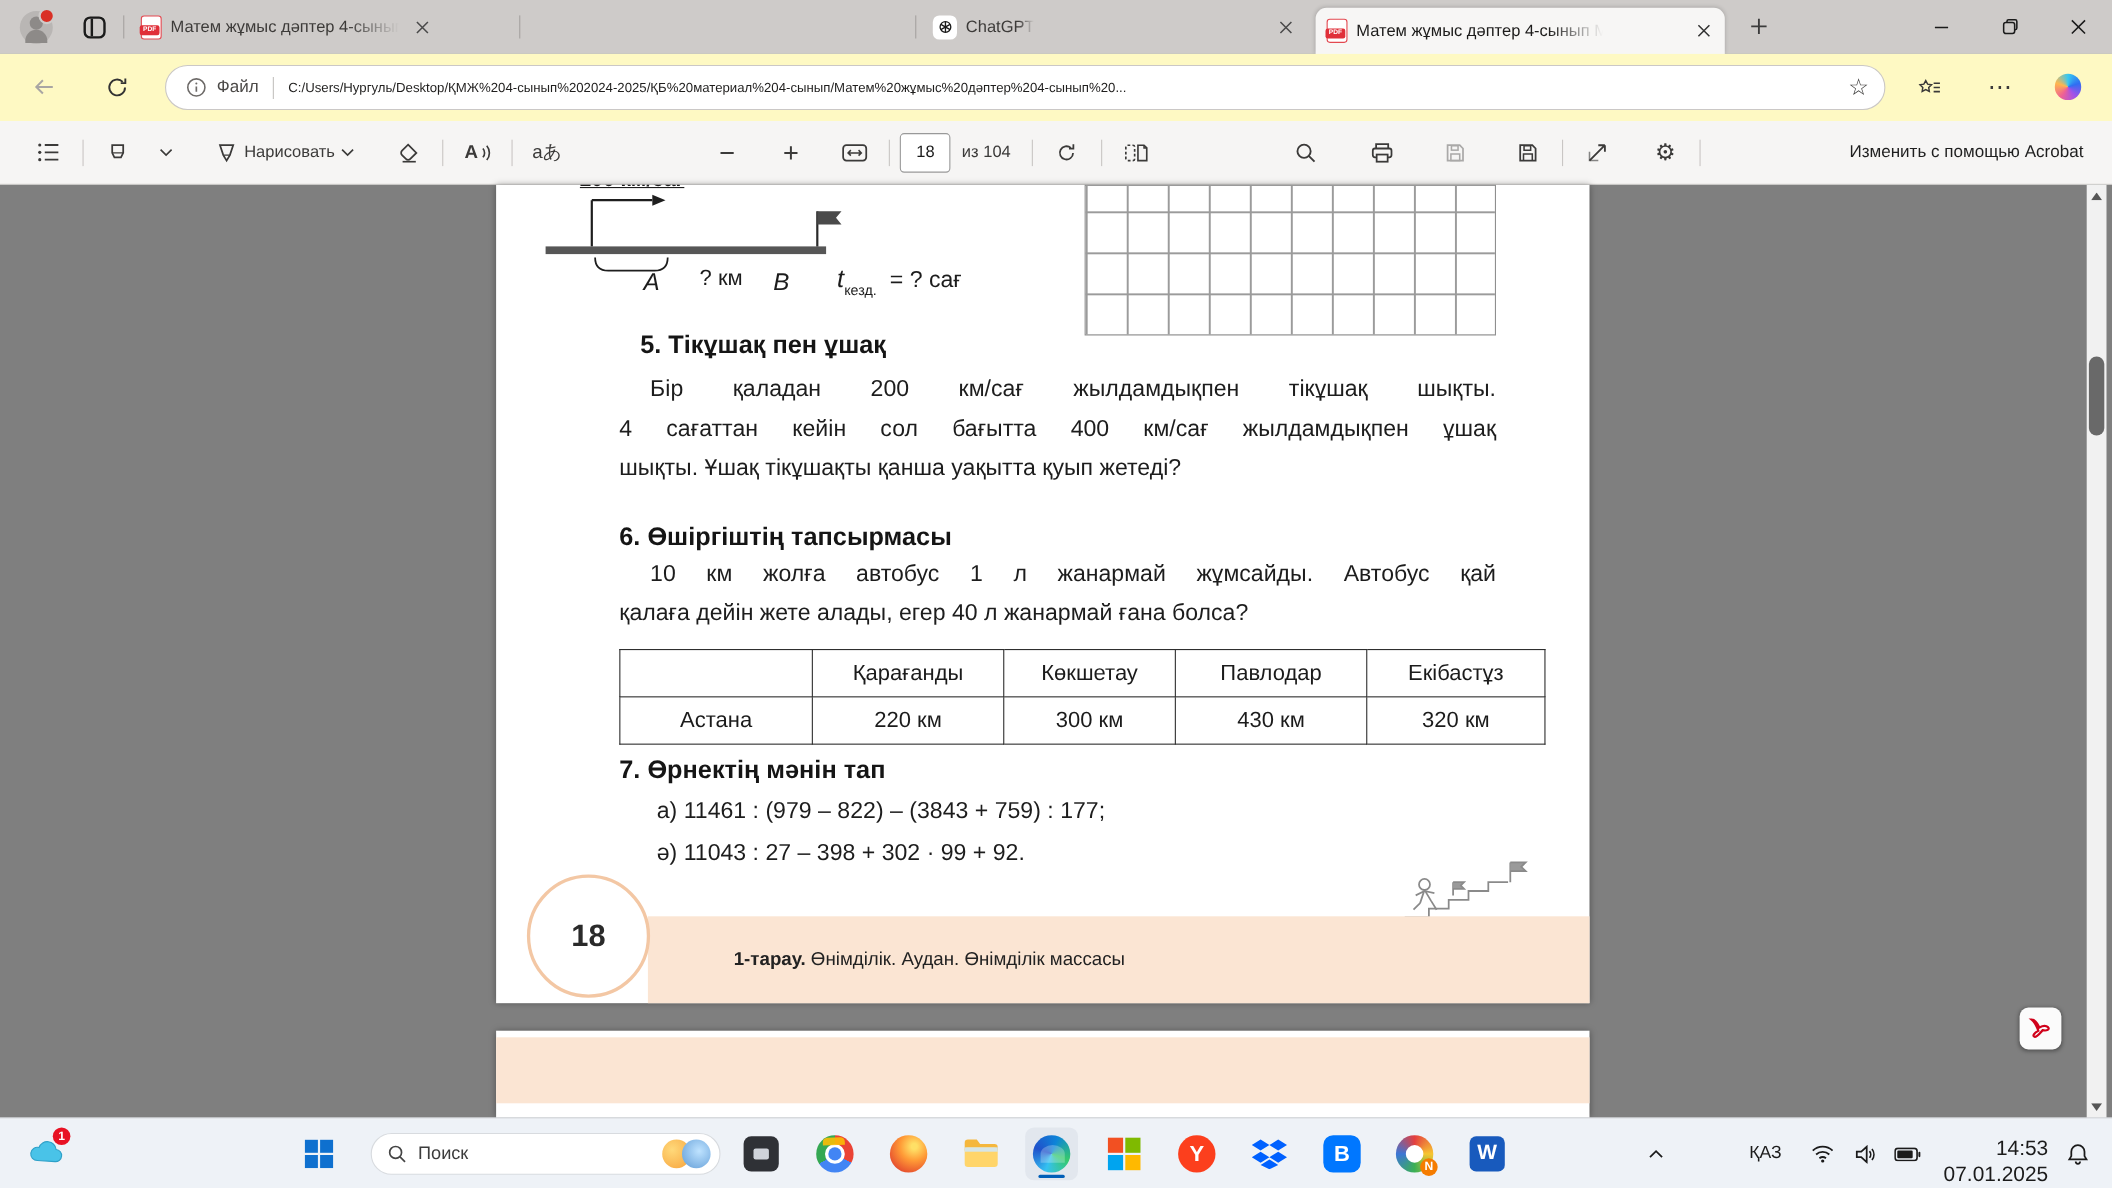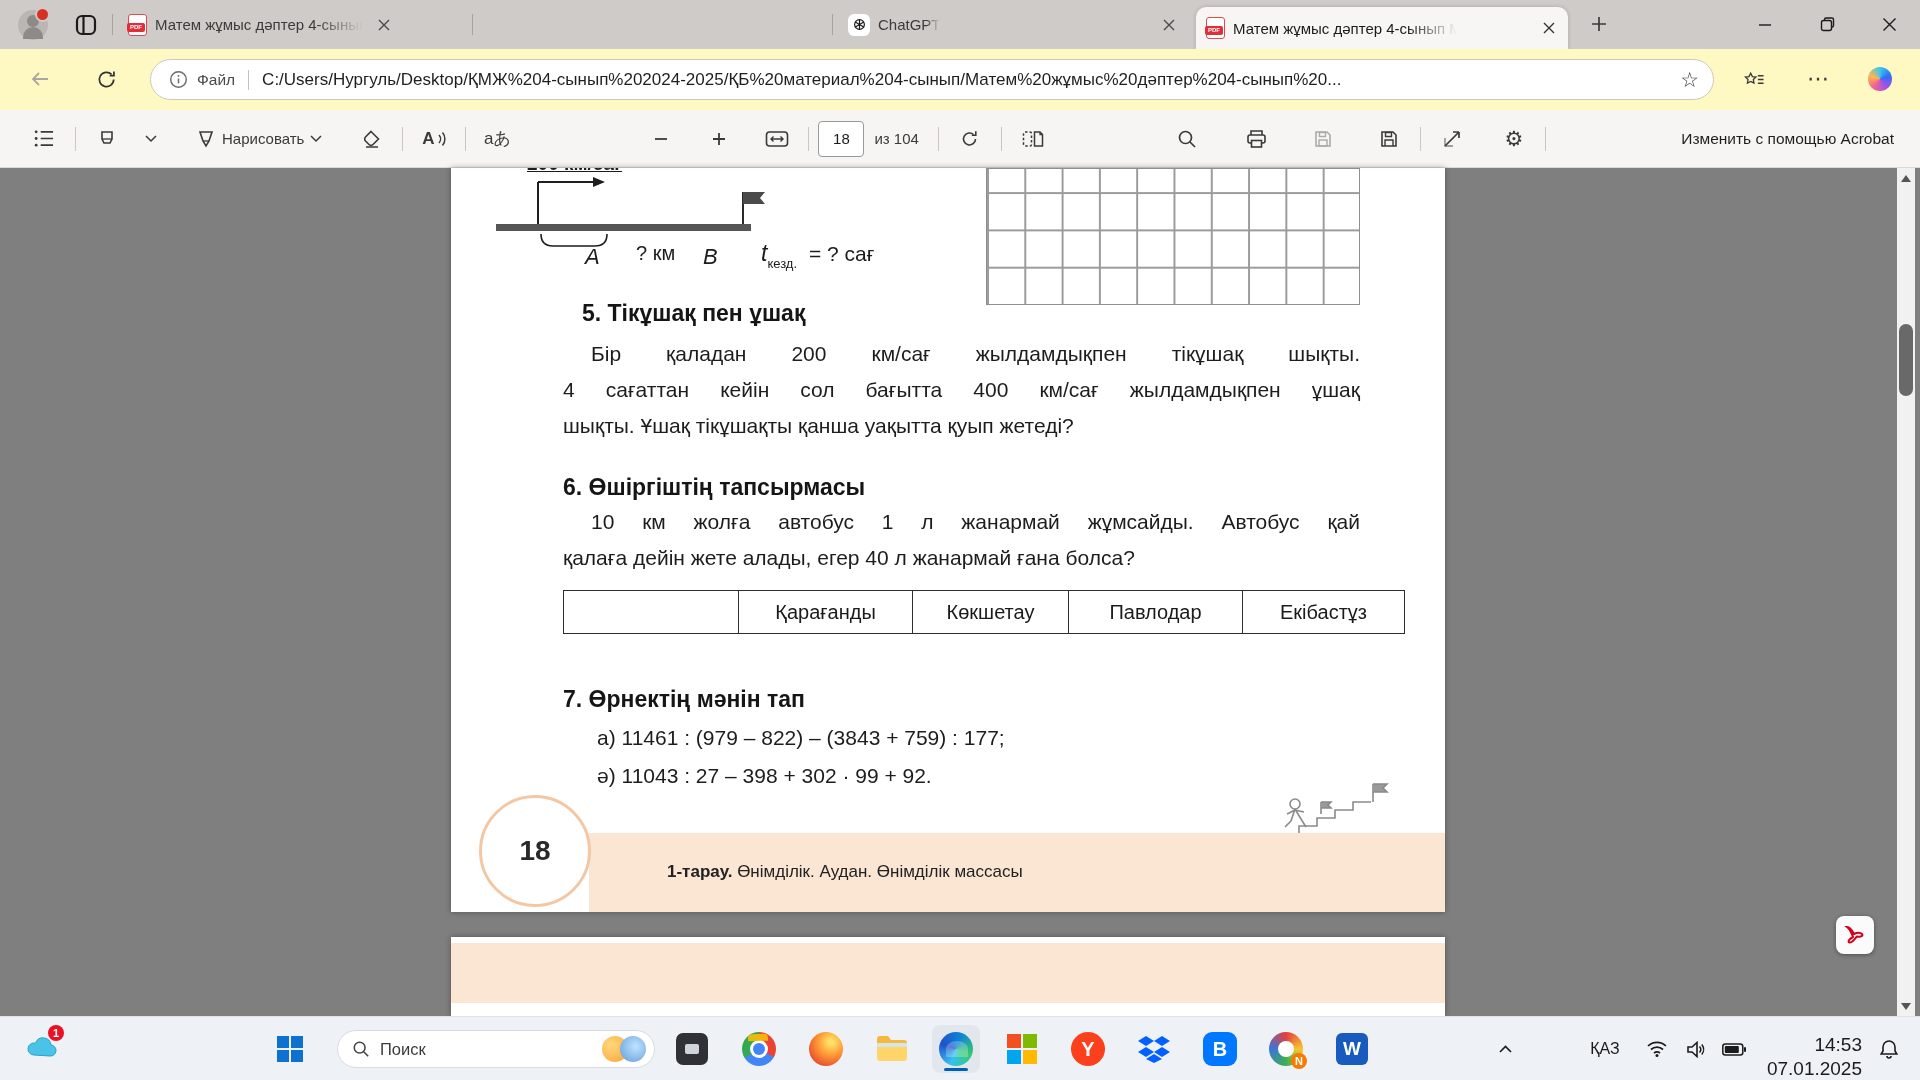--- a/index.html
+++ b/index.html
@@ -32,21 +32,21 @@
   .waicon{width:22px;height:22px;border-radius:50%;background:#25d366;display:flex;align-items:center;justify-content:center;flex:none;}
   .gpticon{width:22px;height:22px;border-radius:6px;background:#fff;display:flex;align-items:center;justify-content:center;flex:none;}
   .winbtn{position:absolute;top:0;width:62px;height:49px;display:flex;align-items:center;justify-content:center;}
 
   
   .addrrow{position:absolute;left:0;top:49px;width:1920px;height:61px;background:#fef9c3;}
   .navbtn{position:absolute;top:12px;width:36px;height:36px;display:flex;align-items:center;justify-content:center;border-radius:6px;}
   .addrpill{position:absolute;left:150px;top:10px;width:1564px;height:41px;background:#fff;
             border:1px solid #cbc8c6;border-radius:21px;display:flex;align-items:center;box-sizing:border-box;padding:0 14px 0 18px;}
   .addrpill .sep{width:1px;height:20px;background:#c4c1bf;margin:0 13px;}
-  .urltext{font-size:17px;color:#201f1e;white-space:nowrap;overflow:hidden;flex:1;}
+  .urltext{font-size:12px;color:#201f1e;white-space:nowrap;overflow:hidden;flex:1;}
   .addricon{margin-left:10px;flex:none;}
 
   
   .pdftoolbar{position:absolute;left:0;top:110px;width:1920px;height:58px;background:#f6f5f4;
       border-bottom:1px solid #dcdad8;display:flex;align-items:center;box-sizing:border-box;padding:0 22px;}
   .tbtn{height:38px;min-width:34px;display:flex;align-items:center;justify-content:center;gap:6px;
         border-radius:6px;color:#3b3a39;font-size:15px;padding:0 5px;}
   .tsep{width:1px;height:24px;background:#c9c6c4;margin:0 9px;flex:none;}
   .pagebox{width:44px;height:34px;background:#fff;border:1px solid #999;border-radius:4px;
            display:flex;align-items:center;justify-content:center;font-size:15px;color:#1b1b1b;}
@@ -381,20 +381,27 @@
 
     <table class="mtable" style="left:112px;top:422px;width:796px;">
       <tbody>
           <tr>
         <td style="width:166px;"></td>
         <td style="width:165px;">Қарағанды</td>
         <td style="width:147px;">Көкшетау</td>
         <td style="width:165px;">Павлодар</td>
         <td style="width:153px;">Екібастұз</td>
       </tr>
+      <tr>
+        <td>Астана</td>
+        <td>220 км</td>
+        <td>300 км</td>
+        <td>430 км</td>
+        <td>320 км</td>
+      </tr>
     </tbody>
       </table>
 
     <div class="abs h-bold" style="left:112px;top:518px;">7. Өрнектің мәнін тап</div>
     <div class="abs body-line" style="left:146px;top:558px;">а) 11461 : (979 – 822) – (3843 + 759) : 177;</div>
     <div class="abs body-line" style="left:146px;top:596px;">ә) 11043 : 27 – 398 + 302 · 99 + 92.</div>
 
     <svg class="abs" style="left:818px;top:606px;" width="126" height="64" viewBox="0 0 126 64">
       <g stroke="#8a8a8a" stroke-width="1.6" fill="none">
         <path d="M8 60h22v-8h18v-8h18v-8h18v-8h18"></path>

